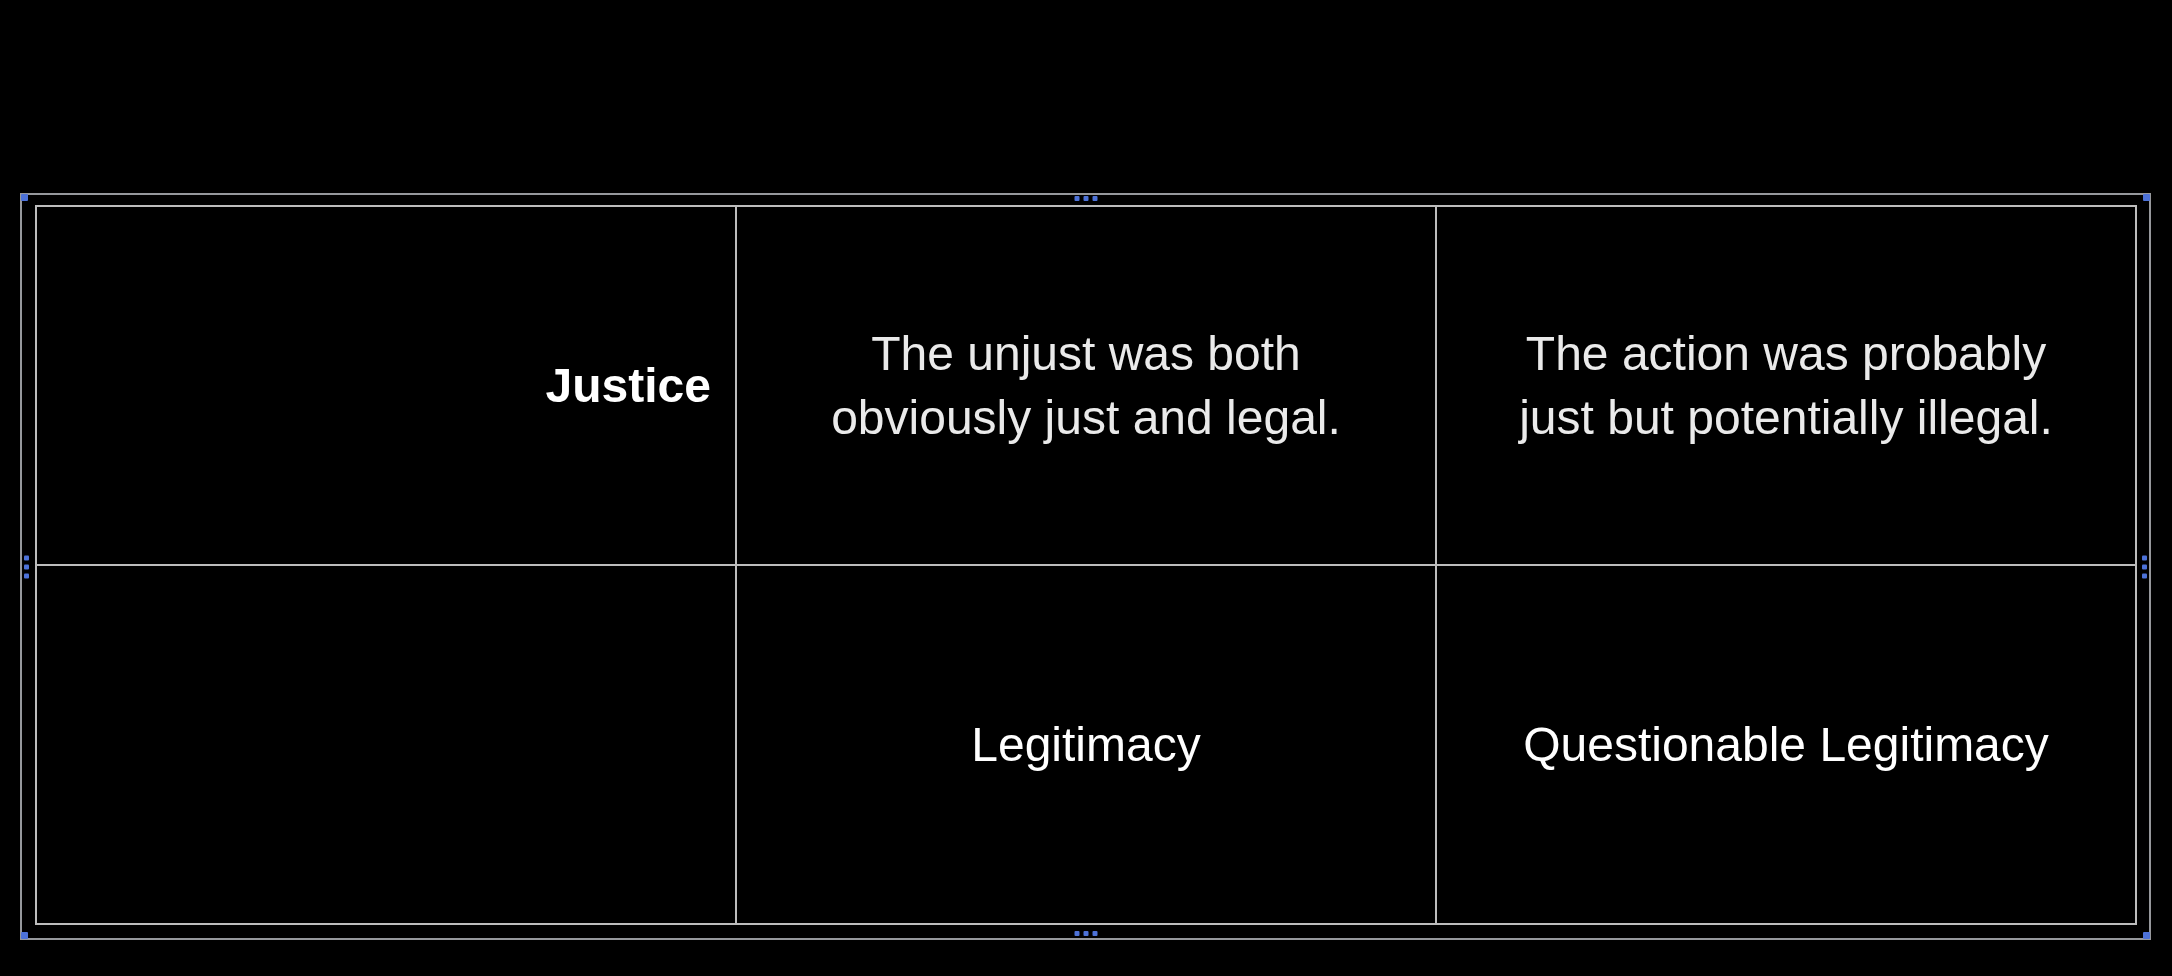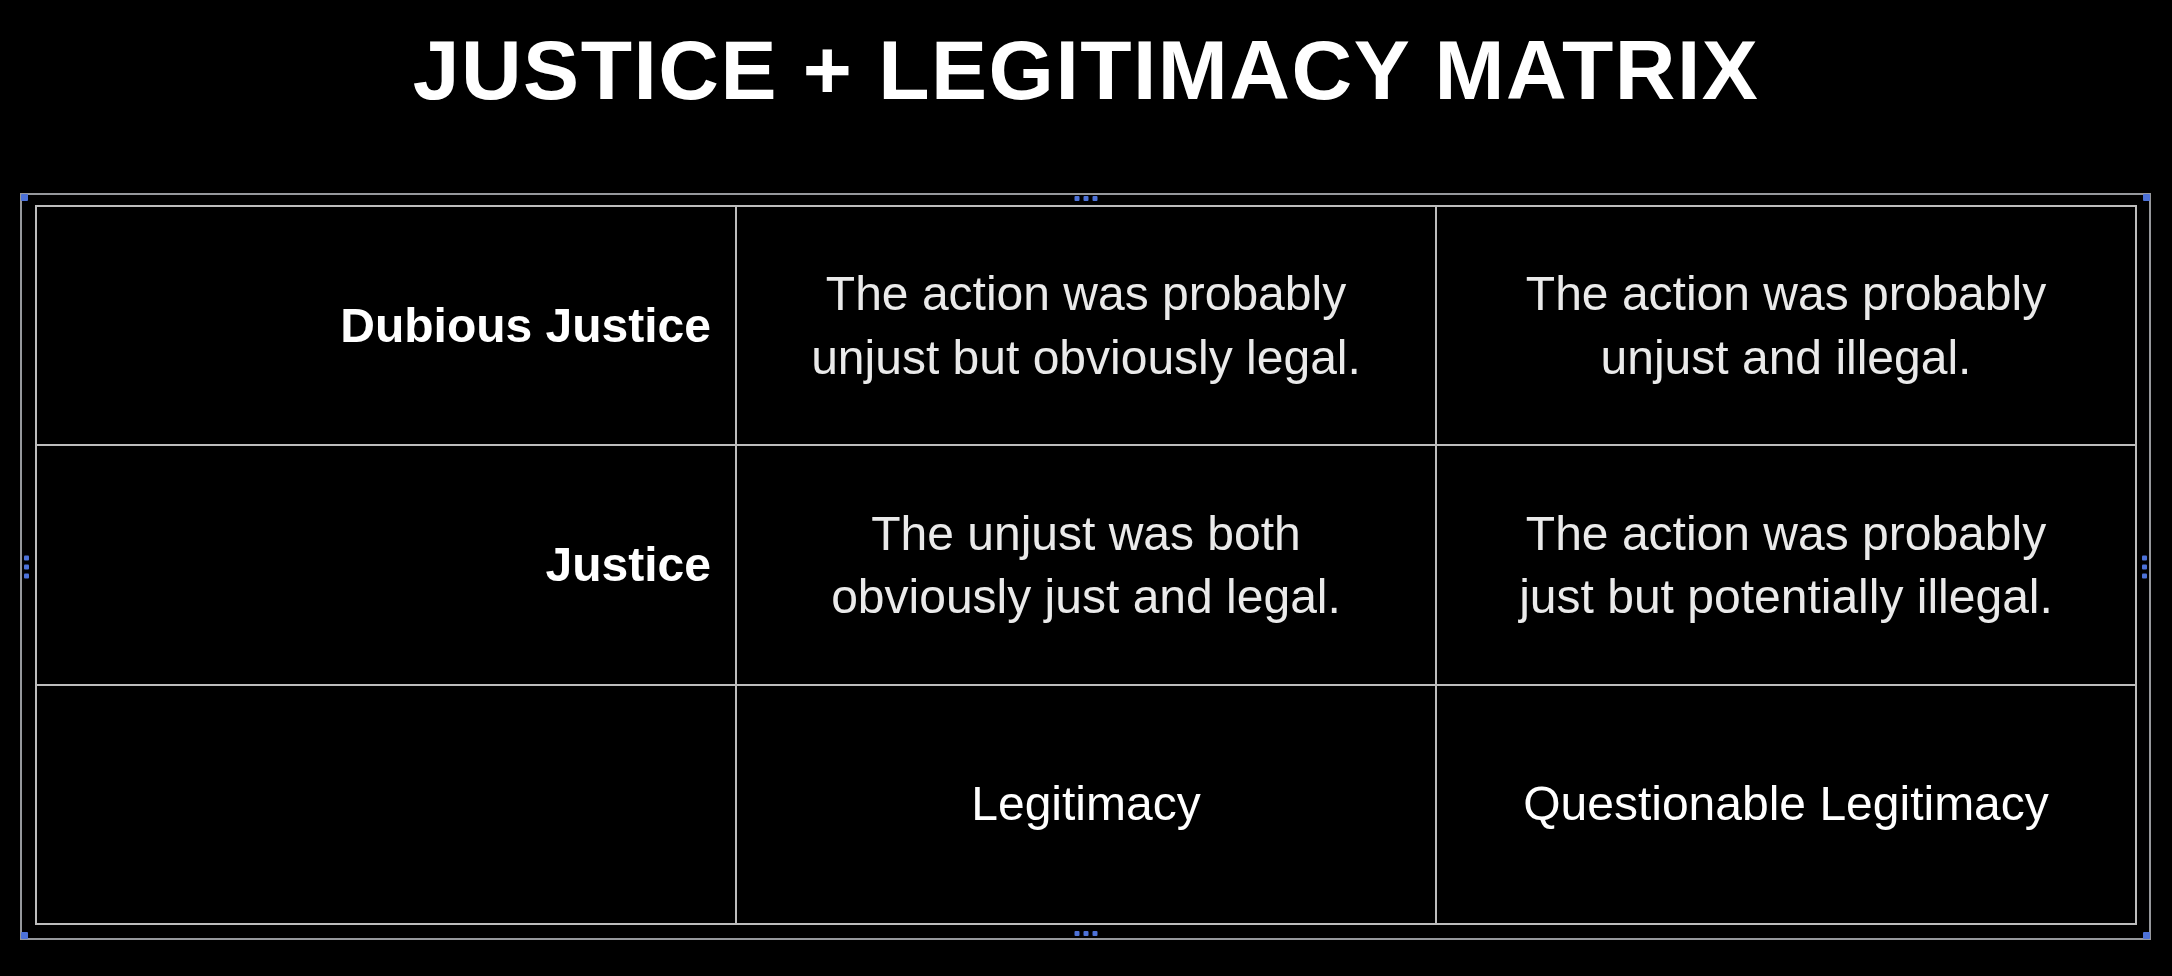--- a/index.html
+++ b/index.html
@@ -125,37 +125,23 @@
     font-weight: 400;
     font-size: 48px;
     line-height: 1.25;
   }
 </style>
 </head>
 <body>
 
 <div class="stage">
 
-  <div class="slide-title">JUSTICE + LEGITIMACY MATRIX</div>
 
   <table class="matrix">
     <tbody>
-      <tr>
-        <td class="label-cell">
-          <span class="cell-text">Dubious Justice</span>
-        </td>
-        <td class="desc-cell">
-          <span class="cell-text">The action was probably
-unjust but obviously legal.</span>
-        </td>
-        <td class="desc-cell">
-          <span class="cell-text">The action was probably
-unjust and illegal.</span>
-        </td>
-      </tr>
       <tr>
         <td class="label-cell">
           <span class="cell-text">Justice</span>
         </td>
         <td class="desc-cell">
           <span class="cell-text">The unjust was both
 obviously just and legal.</span>
         </td>
         <td class="desc-cell">
           <span class="cell-text">The action was probably

